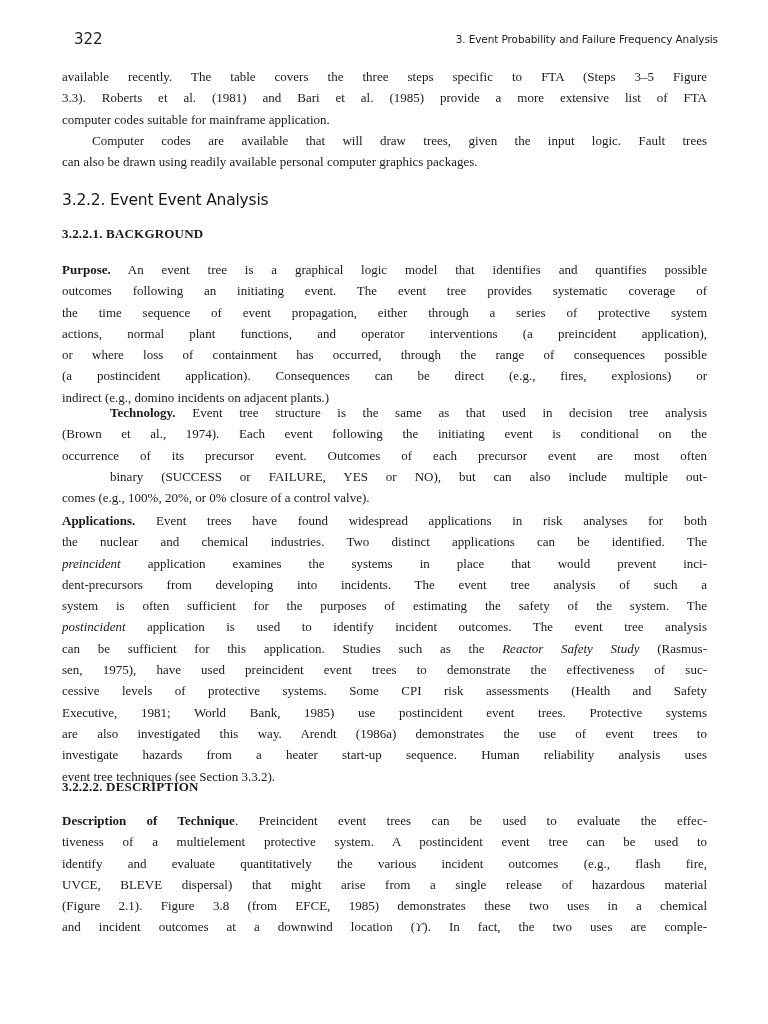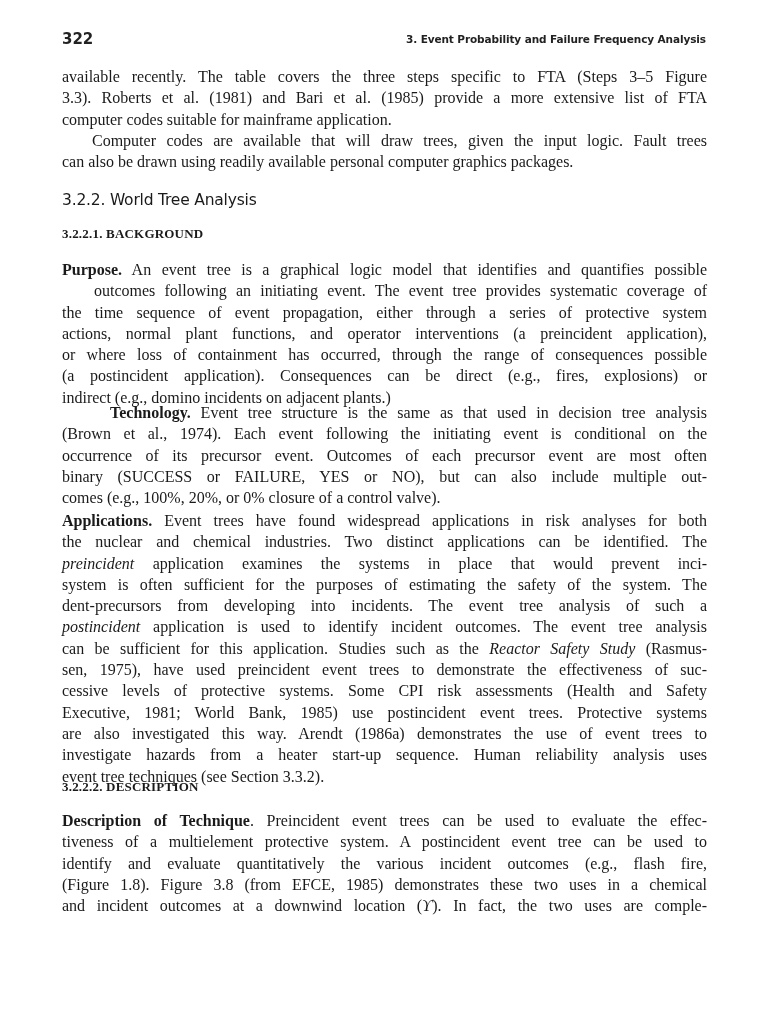--- a/index.html
+++ b/index.html
@@ -1,23 +1,23 @@
 <!DOCTYPE html>
 <html><head>
 <meta charset="utf-8">
 <style>
   html, body { margin: 0; padding: 0; background: #ffffff; }
   body { width: 768px; height: 1024px; position: relative; overflow: hidden; color: #1a1a1a; }
   .page { position: absolute; left: 0; top: 0; width: 768px; height: 1024px; }
-  .running-header { position: absolute; top: 30px; left: 62px; width: 644px; height: 20px;
-    font-family: "DejaVu Sans", sans-serif; font-weight: bold; }
+  .running-header { position: absolute; top: 30px; left: 74px; width: 644px; height: 20px;
+    font-family: "DejaVu Sans", sans-serif; }
   .page-number { position: absolute; left: 0; top: 0; font-size: 15px; color: #222; }
   .header-title { position: absolute; right: 0; top: 3px; font-size: 10.5px; color: #222; letter-spacing: -0.1px; }
   .body-block { position: absolute; left: 62px; width: 645px; font-family: "Liberation Serif", serif;
-    font-size: 16px; color: #1a1a1a; }
+    font-size: 13px; color: #1a1a1a; }
   .line { display: block; height: 21.3px; line-height: 21.3px; white-space: nowrap;
     text-align: justify; text-align-last: justify; overflow: visible; }
   .line.last { text-align-last: left; }
   .line.indent { text-indent: 30px; }
   .section-heading { position: absolute; left: 62px; font-family: "DejaVu Sans", sans-serif;
     font-size: 15.5px; color: #1a1a1a; letter-spacing: -0.2px; }
   .subsection-heading { position: absolute; left: 62px; font-family: "Liberation Serif", serif;
     font-size: 13px; font-weight: bold; color: #1a1a1a; letter-spacing: 0.2px; }
   b.run-in { font-weight: bold; }
   i { font-style: italic; }
@@ -33,61 +33,62 @@
   </div>
 
   <div class="body-block" style="top:66px;">
     <span class="line" style="display: block; text-align: left;"><span>available recently. The table covers the three steps specific to FTA (Steps 3–5 Figure</span></span>
     <span class="line" style="display: block; text-align: left;"><span>3.3). Roberts et al. (1981) and Bari et al. (1985) provide a more extensive list of FTA</span></span>
     <span class="line last">computer codes suitable for mainframe application.</span>
     <span class="line indent" style="display: block; text-align: left;"><span style="margin-left: 0px;">Computer codes are available that will draw trees, given the input logic. Fault trees</span></span>
     <span class="line last">can also be drawn using readily available personal computer graphics packages.</span>
   </div>
 
-  <div class="section-heading" style="top:191px;">3.2.2.  World Tree Analysis</div>
+  <div class="section-heading" style="top:191px;">3.2.2.  Event Event Analysis</div>
 
   <div class="subsection-heading" style="top:226px;">3.2.2.1.  BACKGROUND</div>
 
   <div class="body-block" style="top:259px;">
     <span class="line" style="display: block; text-align: left;"><span><b class="run-in">Purpose.</b><span> An event tree is a graphical logic model that identifies and quantifies possible</span></span></span>
-    <span class="line" style="display: block; text-align: right; margin-left: 32px;"><span>outcomes following an initiating event. The event tree provides systematic coverage of</span></span>
+    <span class="line" style="display: block; text-align: right;"><span>outcomes following an initiating event. The event tree provides systematic coverage of</span></span>
     <span class="line" style="display: block; text-align: left;"><span>the time sequence of event propagation, either through a series of protective system</span></span>
     <span class="line" style="display: block; text-align: left;"><span>actions, normal plant functions, and operator interventions (a preincident application),</span></span>
     <span class="line" style="display: block; text-align: center;"><span>or where loss of containment has occurred, through the range of consequences possible</span></span>
     <span class="line" style="display: block; text-align: center;"><span>(a postincident application). Consequences can be direct (e.g., fires, explosions) or</span></span>
     <span class="line last">indirect (e.g., domino incidents on adjacent plants.)</span>
   </div>
 
   <div class="body-block" style="top:402px;">
     <span class="line" style="display: block; text-align: left; margin-left: 48px;"><span><b class="run-in">Technology.</b><span> Event tree structure is the same as that used in decision tree analysis</span></span></span>
     <span class="line" style="display: block; text-align: left;"><span>(Brown et al., 1974). Each event following the initiating event is conditional on the</span></span>
     <span class="line" style="display: block; text-align: left;"><span>occurrence of its precursor event. Outcomes of each precursor event are most often</span></span>
-    <span class="line" style="display: block; text-align: left;"><span>binary (SUCCESS or FAILURE, YES or NO), but can also include multiple out-</span></span>
+    <span class="line" style="display: block; text-align: left; margin-left: 48px;"><span>binary (SUCCESS or FAILURE, YES or NO), but can also include multiple out-</span></span>
     <span class="line last">comes (e.g., 100%, 20%, or 0% closure of a control valve).</span>
   </div>
 
   <div class="body-block" style="top:510px;">
     <span class="line" style="display: block; text-align: left;"><span><b class="run-in">Applications.</b><span> Event trees have found widespread applications in risk analyses for both</span></span></span>
     <span class="line" style="display: block; text-align: left;"><span>the nuclear and chemical industries. Two distinct applications can be identified. The</span></span>
     <span class="line" style="display: block; text-align: left;"><span><i>preincident</i><span> application examines the systems in place that would prevent inci-</span></span></span>
+    <span class="line" style="display: block; text-align: left;"><span>dent-precursors from developing into incidents. The event tree analysis of such a</span></span>
     <span class="line" style="display: block; text-align: left;"><span>system is often sufficient for the purposes of estimating the safety of the system. The</span></span>
-    <span class="line" style="display: block; text-align: left;"><span>dent-precursors from developing into incidents. The event tree analysis of such a</span></span>
     <span class="line" style="display: block; text-align: left;"><span><i>postincident</i><span> application is used to identify incident outcomes. The event tree analysis</span></span></span>
     <span class="line" style="display: block; text-align: left;"><span><span>can be sufficient for this application. Studies such as the </span><i>Reactor Safety Study</i><span> (Rasmus-</span></span></span>
     <span class="line" style="display: block; text-align: left;"><span>sen, 1975), have used preincident event trees to demonstrate the effectiveness of suc-</span></span>
     <span class="line" style="display: block; text-align: left;"><span>cessive levels of protective systems. Some CPI risk assessments (Health and Safety</span></span>
     <span class="line" style="display: block; text-align: left;"><span>Executive, 1981; World Bank, 1985) use postincident event trees. Protective systems</span></span>
     <span class="line" style="display: block; text-align: left;"><span>are also investigated this way. Arendt (1986a) demonstrates the use of event trees to</span></span>
     <span class="line" style="display: block; text-align: left;"><span>investigate hazards from a heater start-up sequence. Human reliability analysis uses</span></span>
     <span class="line last">event tree techniques (see Section 3.3.2).</span>
   </div>
 
   <div class="subsection-heading" style="top:779px;">3.2.2.2.  DESCRIPTION</div>
 
   <div class="body-block" style="top:810px;">
     <span class="line" style="display: block; text-align: left;"><span style="letter-spacing: -0.000186012px;"><b class="run-in">Description of Technique</b><span>. Preincident event trees can be used to evaluate the effec-</span></span></span>
     <span class="line" style="display: block; text-align: left;"><span>tiveness of a multielement protective system. A postincident event tree can be used to</span></span>
     <span class="line" style="display: block; text-align: right;"><span>identify and evaluate quantitatively the various incident outcomes (e.g., flash fire,</span></span>
-    <span class="line" style="display: block; text-align: left;"><span>(Figure 1.8). Figure 3.8 (from EFCE, 1985) demonstrates these two uses in a chemical</span></span>
+    <span class="line" style="display: block; text-align: left;"><span>UVCE, BLEVE dispersal) that might arise from a single release of hazardous material</span></span>
+    <span class="line" style="display: block; text-align: left;"><span>(Figure 2.1). Figure 3.8 (from EFCE, 1985) demonstrates these two uses in a chemical</span></span>
     <span class="line" style="display: block; text-align: left;"><span><span>and incident outcomes at a downwind location (</span><i>ϒ</i><span>). In fact, the two uses are comple-</span></span></span>
   </div>
 
 </div>
 
 </body></html>

